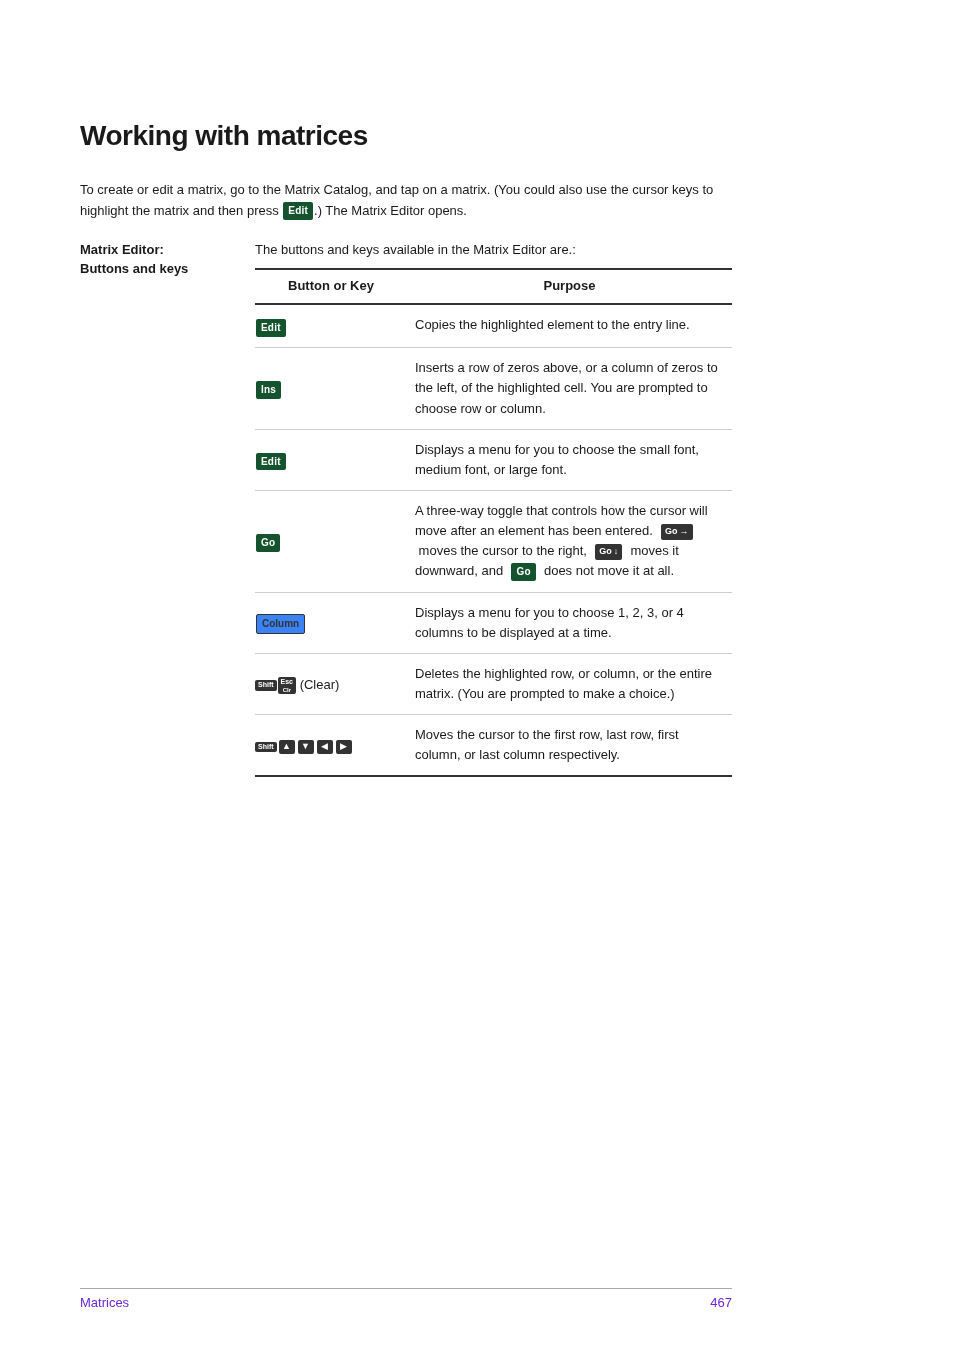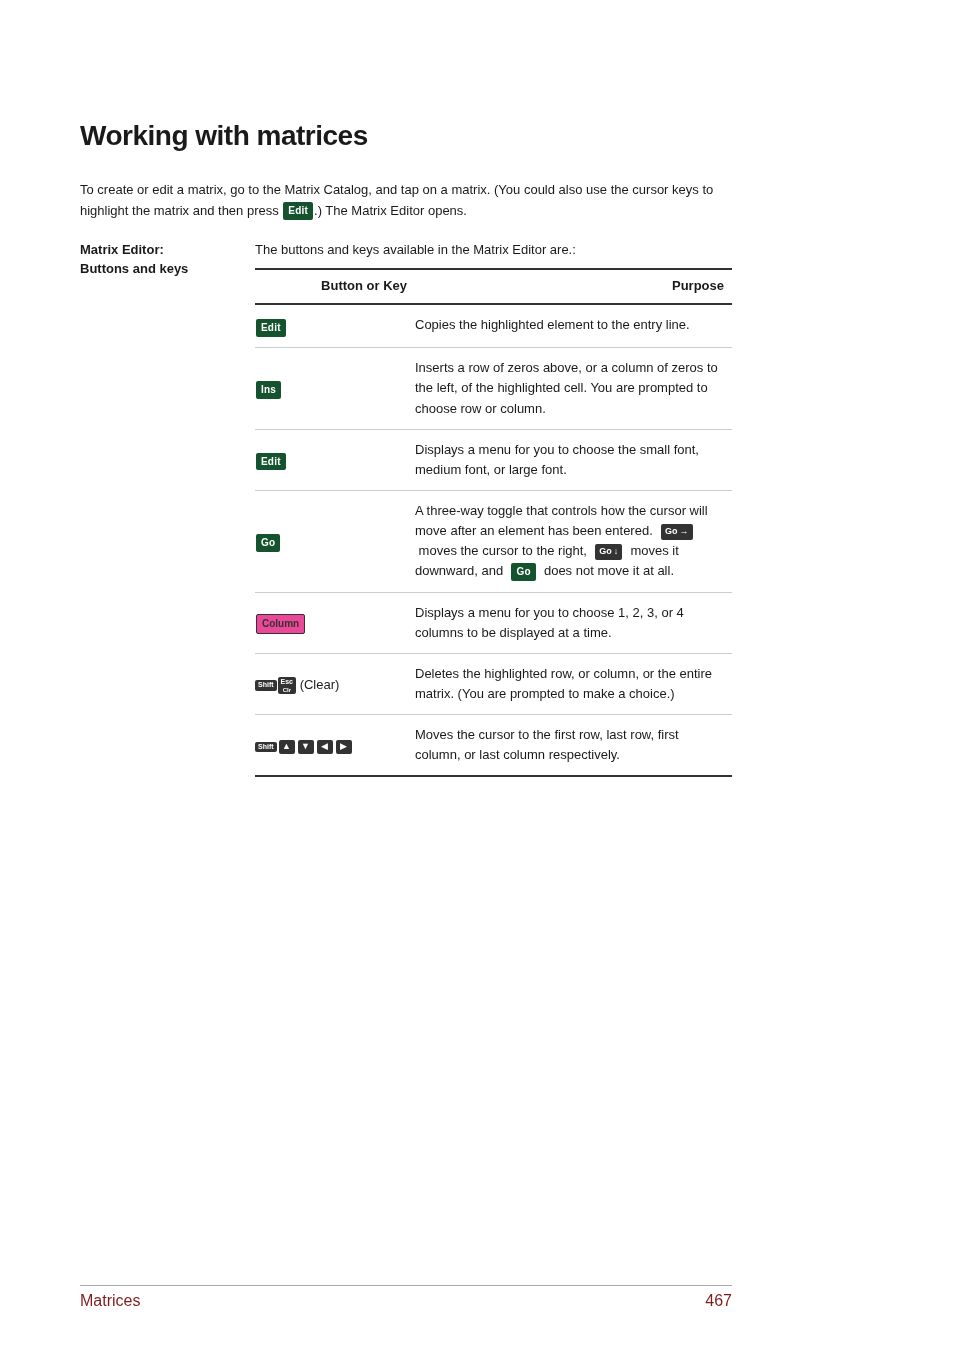--- a/index.html
+++ b/index.html
@@ -47,21 +47,21 @@
       font-size: 10px;
       font-weight: bold;
       padding: 1px 5px;
       border-radius: 2px;
       margin: 0 1px;
       vertical-align: middle;
       letter-spacing: 0.2px;
     }
     .kbd-btn-outline {
       display: inline-block;
-      background: #ec4899;
+      background: #3b82f6;
       color: #333;
       font-size: 10px;
       font-weight: bold;
       padding: 1px 5px;
       border: 1px solid #333;
       border-radius: 2px;
       margin: 0 1px;
       vertical-align: middle;
     }
     .table-wrap {
@@ -73,21 +73,21 @@
       font-size: 13px;
     }
     .col-key { width: 160px; }
     .col-purpose { width: auto; }
     thead tr {
       border-top: 2px solid #333;
       border-bottom: 2px solid #333;
     }
     thead th {
       font-weight: bold;
-      text-align: right;
+      text-align: center;
       padding: 6px 8px 6px 0;
       font-size: 13px;
     }
     tbody tr {
       border-bottom: 1px solid #ccc;
     }
     tbody td {
       padding: 10px 8px 10px 0;
       vertical-align: top;
       line-height: 1.55;
@@ -100,22 +100,22 @@
       vertical-align: middle;
       padding-top: 12px;
     }
     .footer {
       position: absolute;
       bottom: 40px;
       left: 80px;
       right: 80px;
       display: flex;
       justify-content: space-between;
-      font-size: 16px;
-      color: #7f1d1d;
+      font-size: 13px;
+      color: #6d28d9;
       border-top: 1px solid #aaa;
       padding-top: 6px;
     }
     .arrow-btn {
       display: inline-flex;
       align-items: center;
       justify-content: center;
       background: #333;
       color: #fff;
       font-size: 9px;

